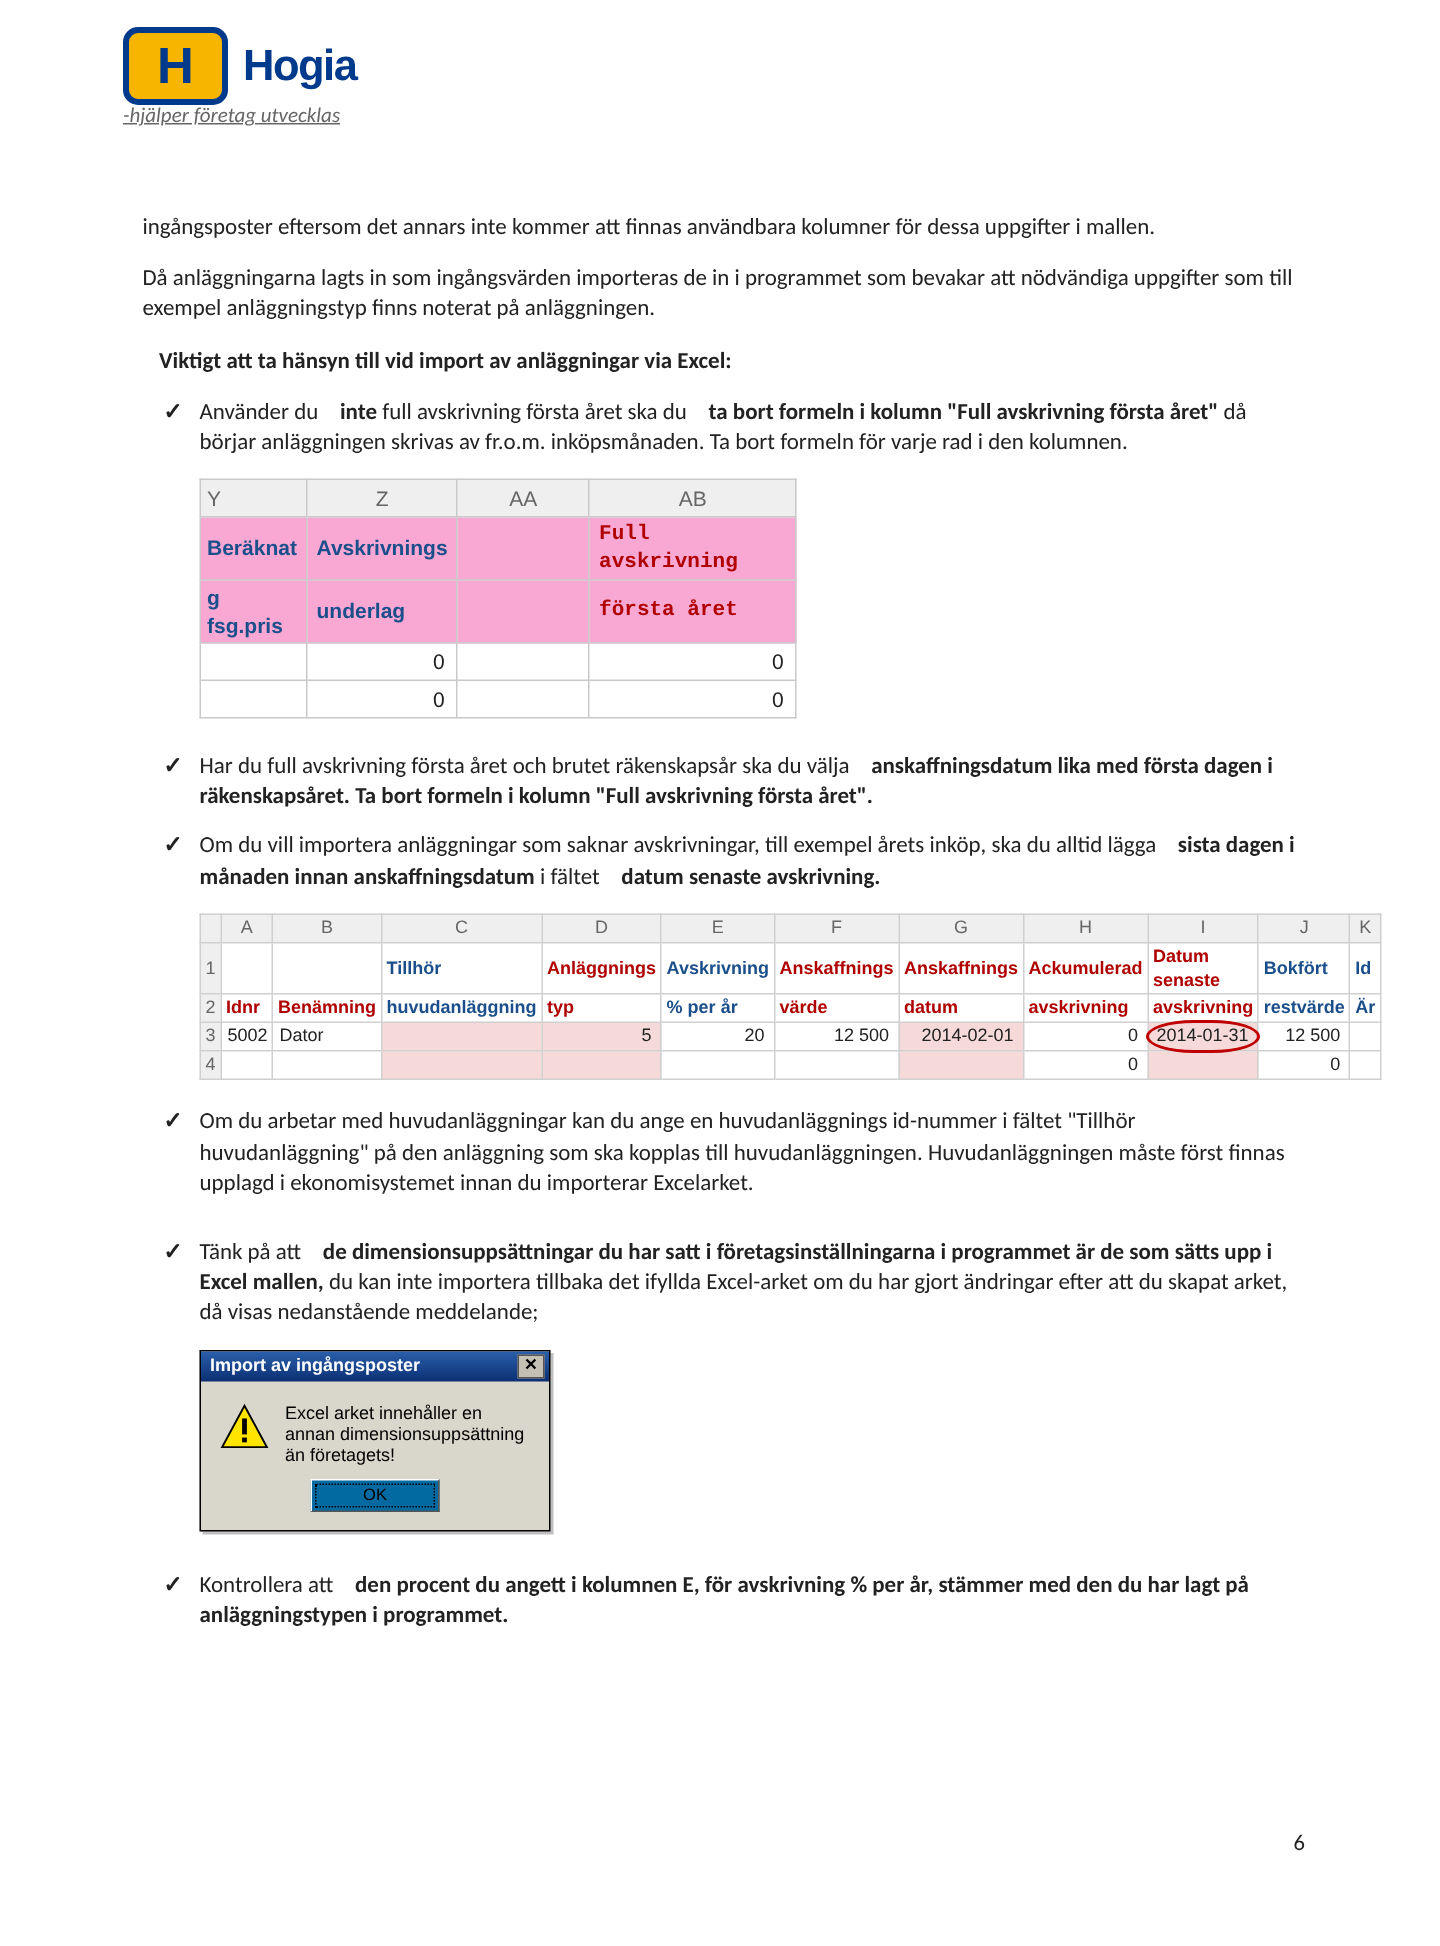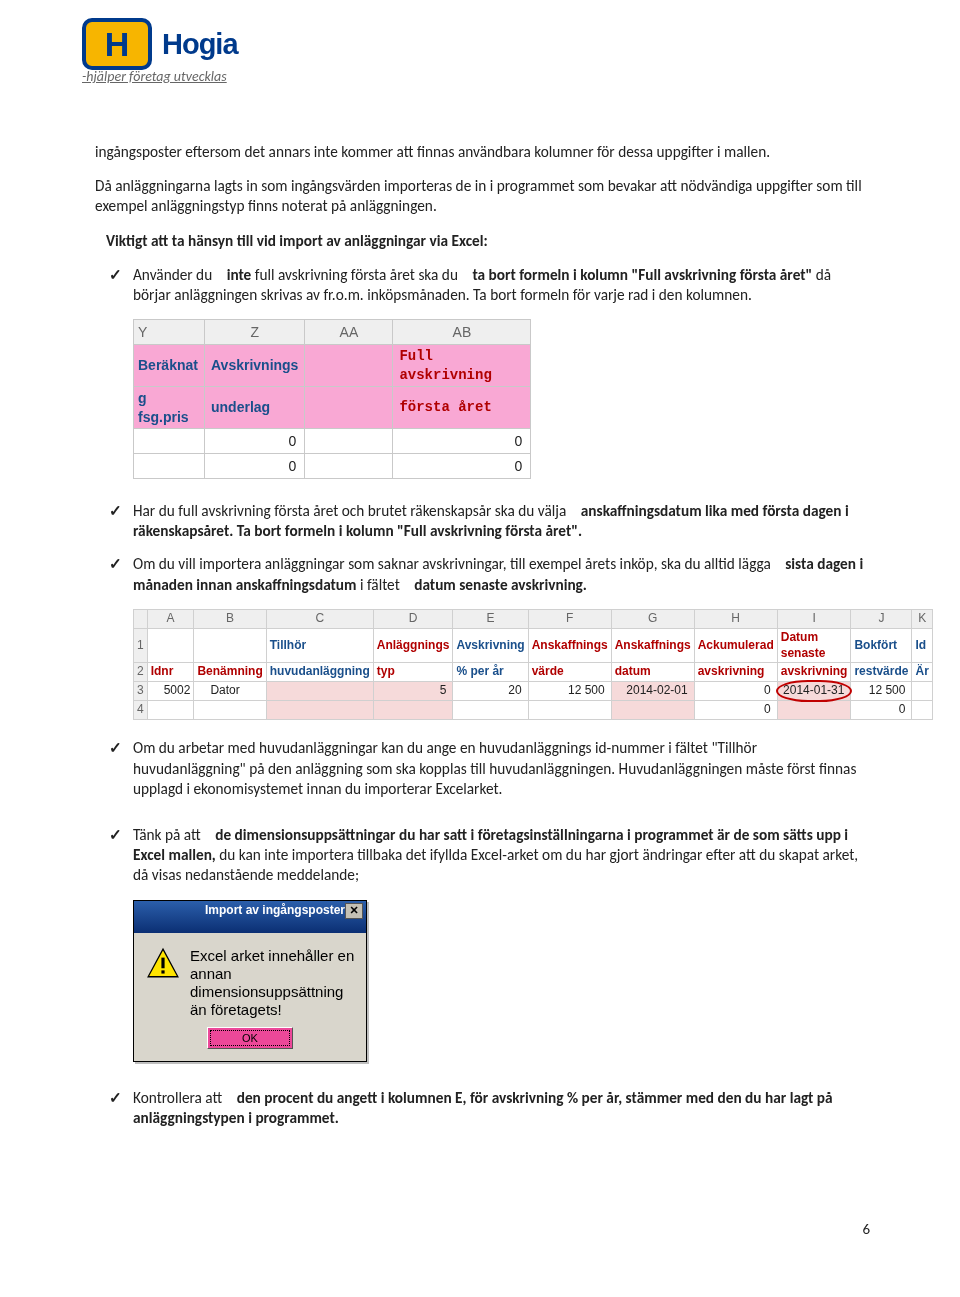--- a/index.html
+++ b/index.html
@@ -126,21 +126,21 @@
     text-align: center;
     padding: 1px 3px;
     height: 16px;
   }
   .excel2 .rowhead { background:#efefef; color:#666; width:18px;}
   .excel2 .colhead { background:#efefef; color:#666; font-weight:400; }
   .excel2 .dh { font-weight:700; color:#1a4f8b; text-align:left; background:#fff;}
   .excel2 .dh.red { color:#b00000; }
   .excel2 .pink { background:#f6dada; }
   .excel2 .right { text-align:right; padding-right:6px; }
-  .excel2 .left { text-align:left; padding-left:16px;margin-left:32px; }
+  .excel2 .left { text-align:left; padding-left:4px;margin-left:32px; }
   .circle-cell { position: relative; }
   .red-oval {
     position: absolute;
     left: -2px; top: -2px; right: -2px; bottom: -2px;
     border: 2px solid #c00000;
     border-radius: 50%/60%;
     pointer-events: none;
   }
 
   
@@ -150,55 +150,55 @@
     border: 1px solid #000;
     font-family: Tahoma, Arial, sans-serif;
     margin: 8px 0 26px 38px;
     box-shadow: 2px 2px 0 rgba(0,0,0,0.25);
   }
   .dialog-title {
     background: linear-gradient(#2b5fab, #0b2f73);
     color: #fff;
     display: flex;
     align-items: center;
-    justify-content: flex-end;
-    padding: 2px 3px 14px 6px;
+    justify-content: space-between;
+    padding: 2px 3px 2px 6px;
     font-size: 12px;
     font-weight: 700;
   }
   .dialog-close {
     width: 16px; height: 14px;
     background: #c4c0b4;
     border: 1px solid #555;
     color:#000;
     font-size: 11px;
     line-height: 12px;
     text-align: center;
     font-weight:700;
   }
   .dialog-body {
     display: flex;
     padding: 14px 10px 8px 12px;
-    font-size: 15px;
+    font-size: 12px;
     color:#000;
     line-height:1.2;
   }
   .dialog-icon {
     width: 34px; height: 34px;
     margin-right: 10px;
     flex-shrink: 0;
   }
   .dialog-btnrow {
     text-align: center;
     padding: 0 0 12px 0;
   }
   .dialog-ok {
     width: 86px;
     height: 22px;
-    background: #ec4899;
+    background: #0369a1;
     border: 1px solid #555;
     border-top-color:#fff;
     border-left-color:#fff;
     font-family: Tahoma, Arial, sans-serif;
     font-size: 11px;
     outline: 1px dotted #000;
     outline-offset: -4px;
   }
 
   .page-number {

